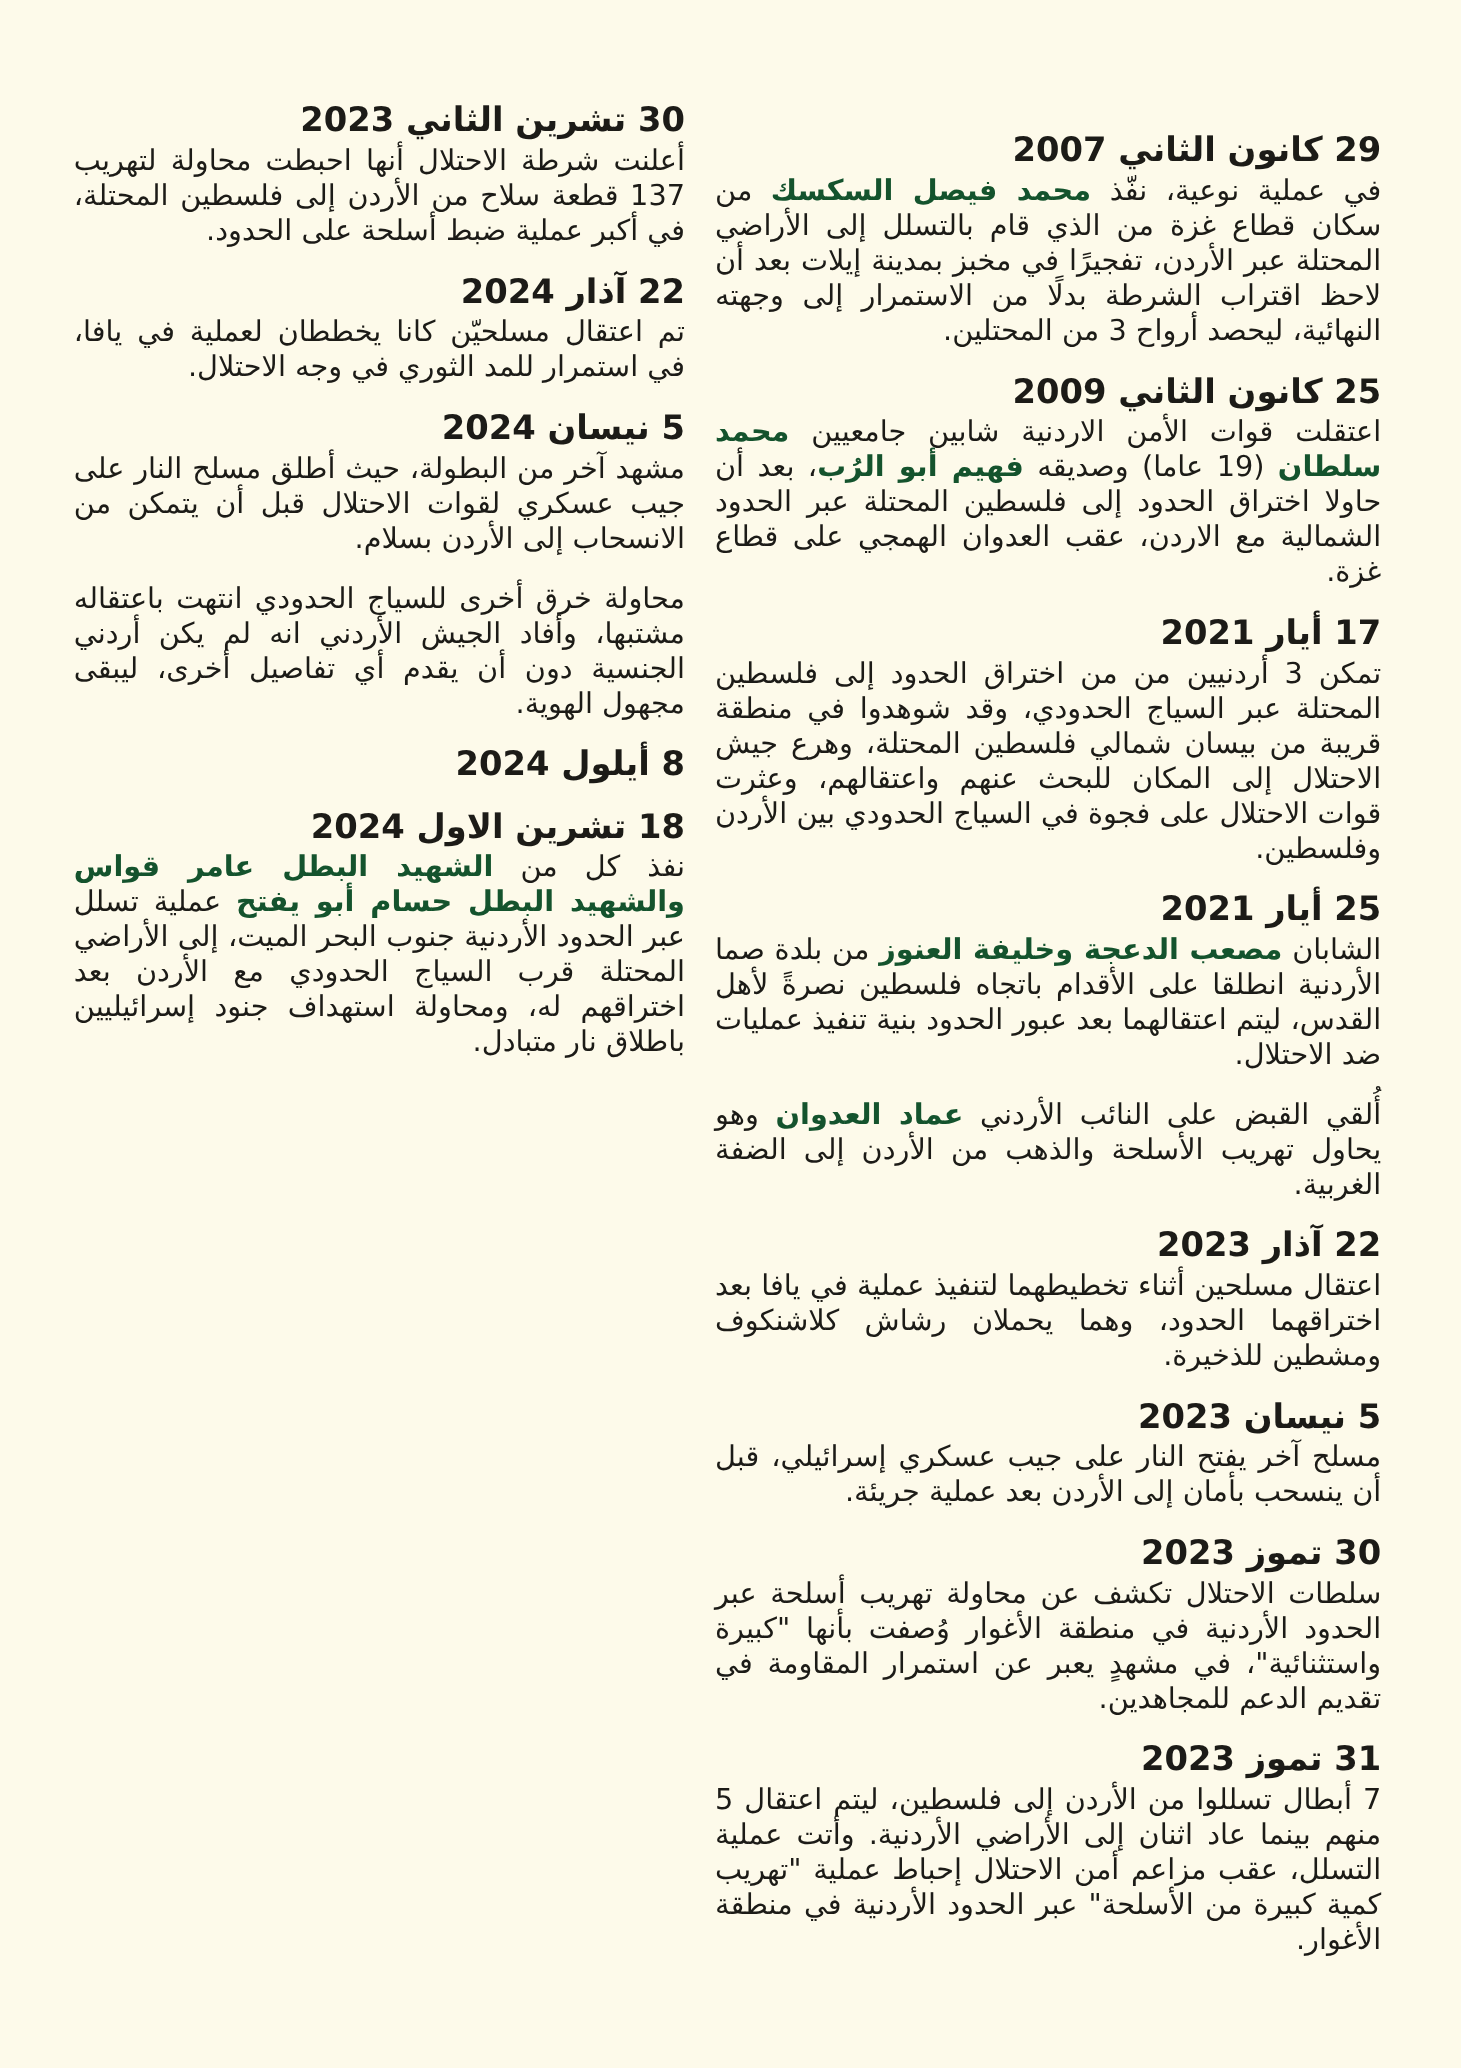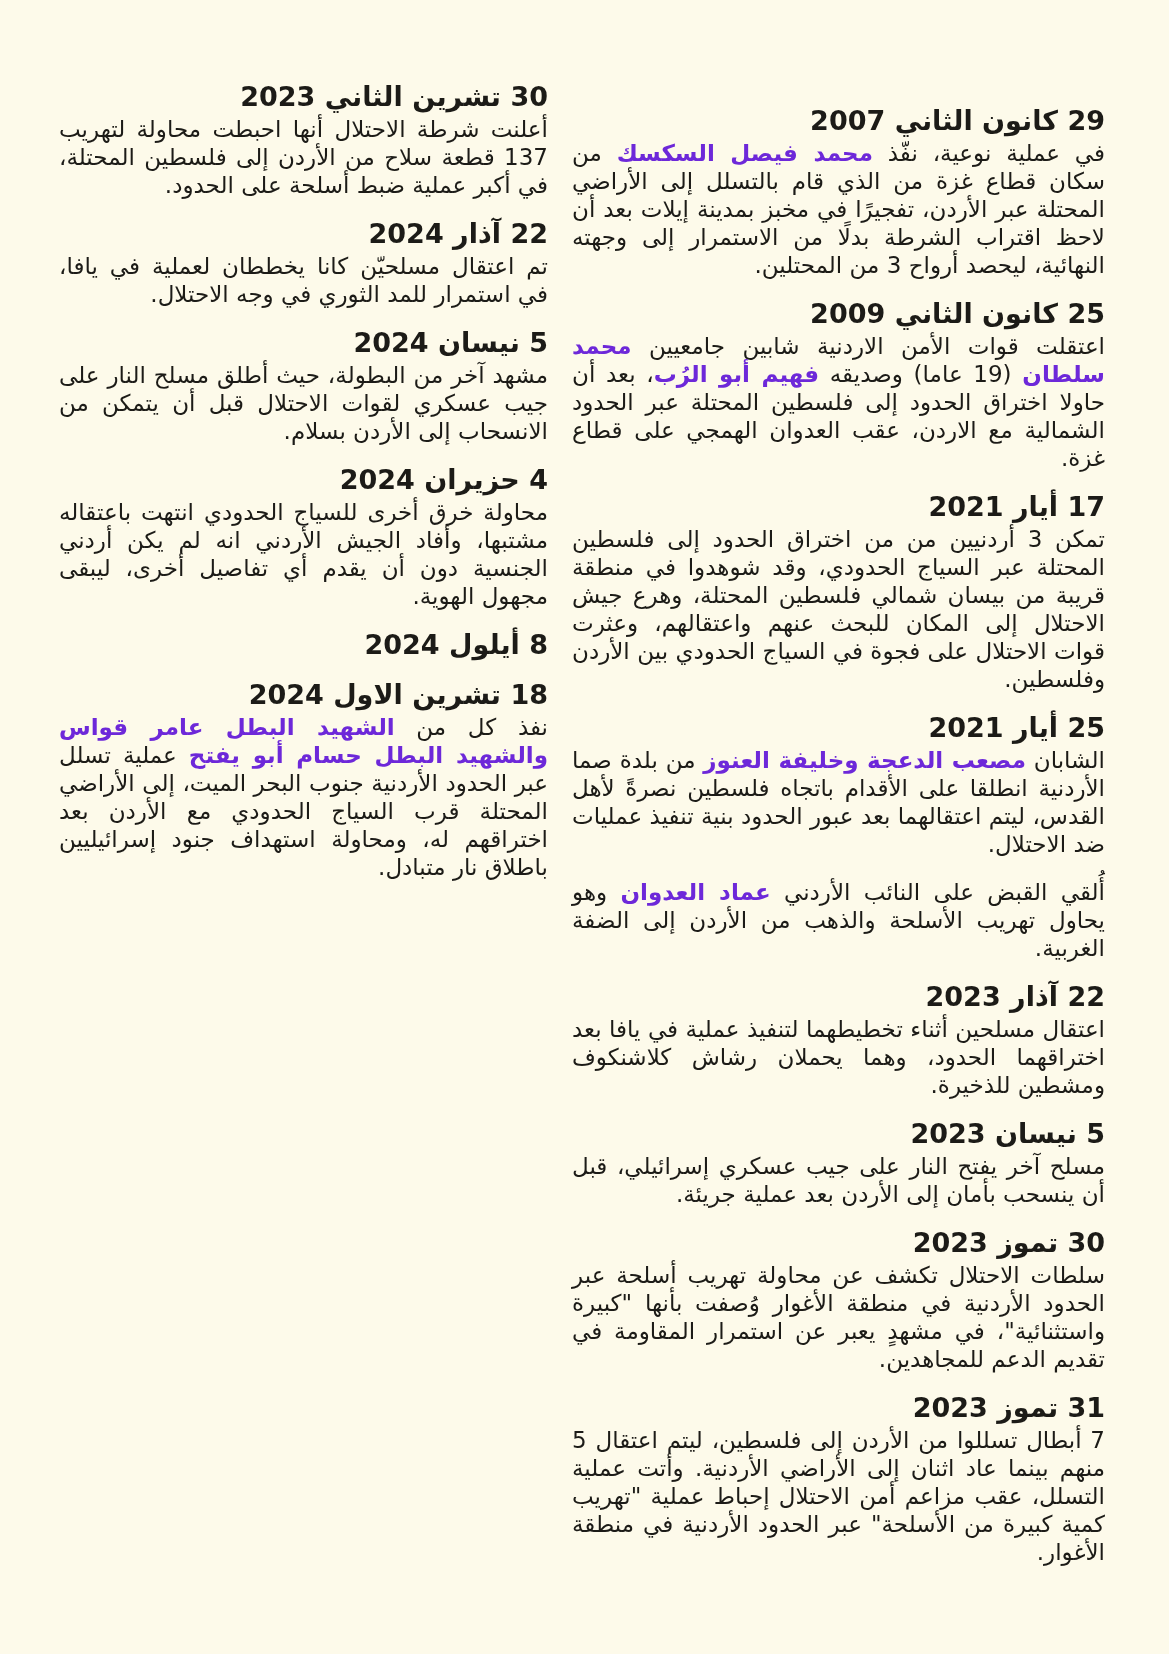--- a/index.html
+++ b/index.html
@@ -43,21 +43,21 @@
     letter-spacing: 0;
   }
   .entry-body {
     font-size: 23px;
     line-height: 28px;
     text-align: justify;
     text-justify: inter-word;
   }
   .seg { color: inherit; }
   .seg.red {
-    color: #6d28d9;
+    color: #14532d;
     font-weight: bold;
   }
 </style>
 </head>
 <body>
 
 <div class="page">
   <div class="columns" id="columns-root">
       <div class="col col-right">
         <div class="entry">
@@ -103,21 +103,20 @@
         </div>
         <div class="entry">
           <div class="entry-date">22 آذار 2024</div>
           <div class="entry-body"><span class="seg">تم اعتقال مسلحيّن كانا يخططان لعملية في يافا، في استمرار للمد الثوري في وجه الاحتلال.</span></div>
         </div>
         <div class="entry">
           <div class="entry-date">5 نيسان 2024</div>
           <div class="entry-body"><span class="seg">مشهد آخر من البطولة، حيث أطلق مسلح النار على جيب عسكري لقوات الاحتلال قبل أن يتمكن من الانسحاب إلى الأردن  بسلام.</span></div>
         </div>
         <div class="entry">
-          <div class="entry-date">4 حزيران 2024</div>
           <div class="entry-body"><span class="seg">محاولة خرق أخرى للسياج الحدودي انتهت باعتقاله مشتبها، وأفاد الجيش الأردني انه لم يكن أردني الجنسية دون أن يقدم أي تفاصيل أخرى، ليبقى مجهول الهوية.</span></div>
         </div>
         <div class="entry">
           <div class="entry-date">8 أيلول 2024</div>
         </div>
         <div class="entry">
           <div class="entry-date">18 تشرين الاول 2024</div>
           <div class="entry-body"><span class="seg">نفذ كل من </span><span class="seg red">الشهيد البطل عامر قواس والشهيد البطل حسام أبو يفتح</span><span class="seg"> عملية تسلل عبر الحدود الأردنية جنوب البحر الميت، إلى الأراضي المحتلة قرب السياج الحدودي مع الأردن بعد اختراقهم له، ومحاولة استهداف جنود إسرائيليين باطلاق نار متبادل.</span></div>
         </div>
       </div>

